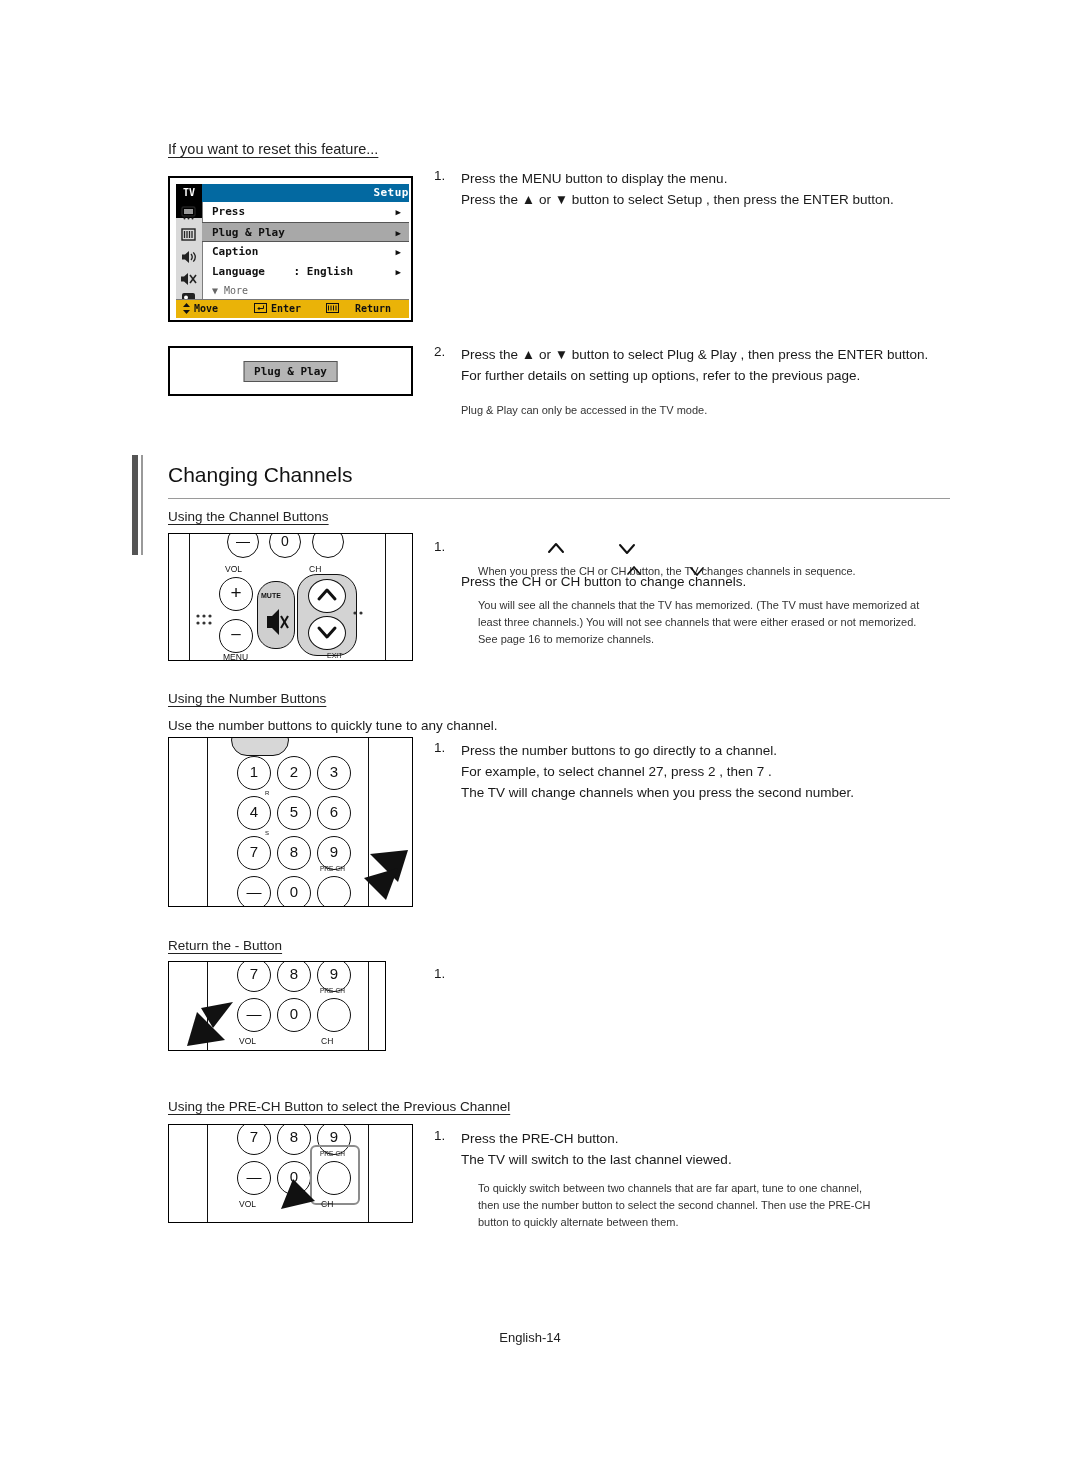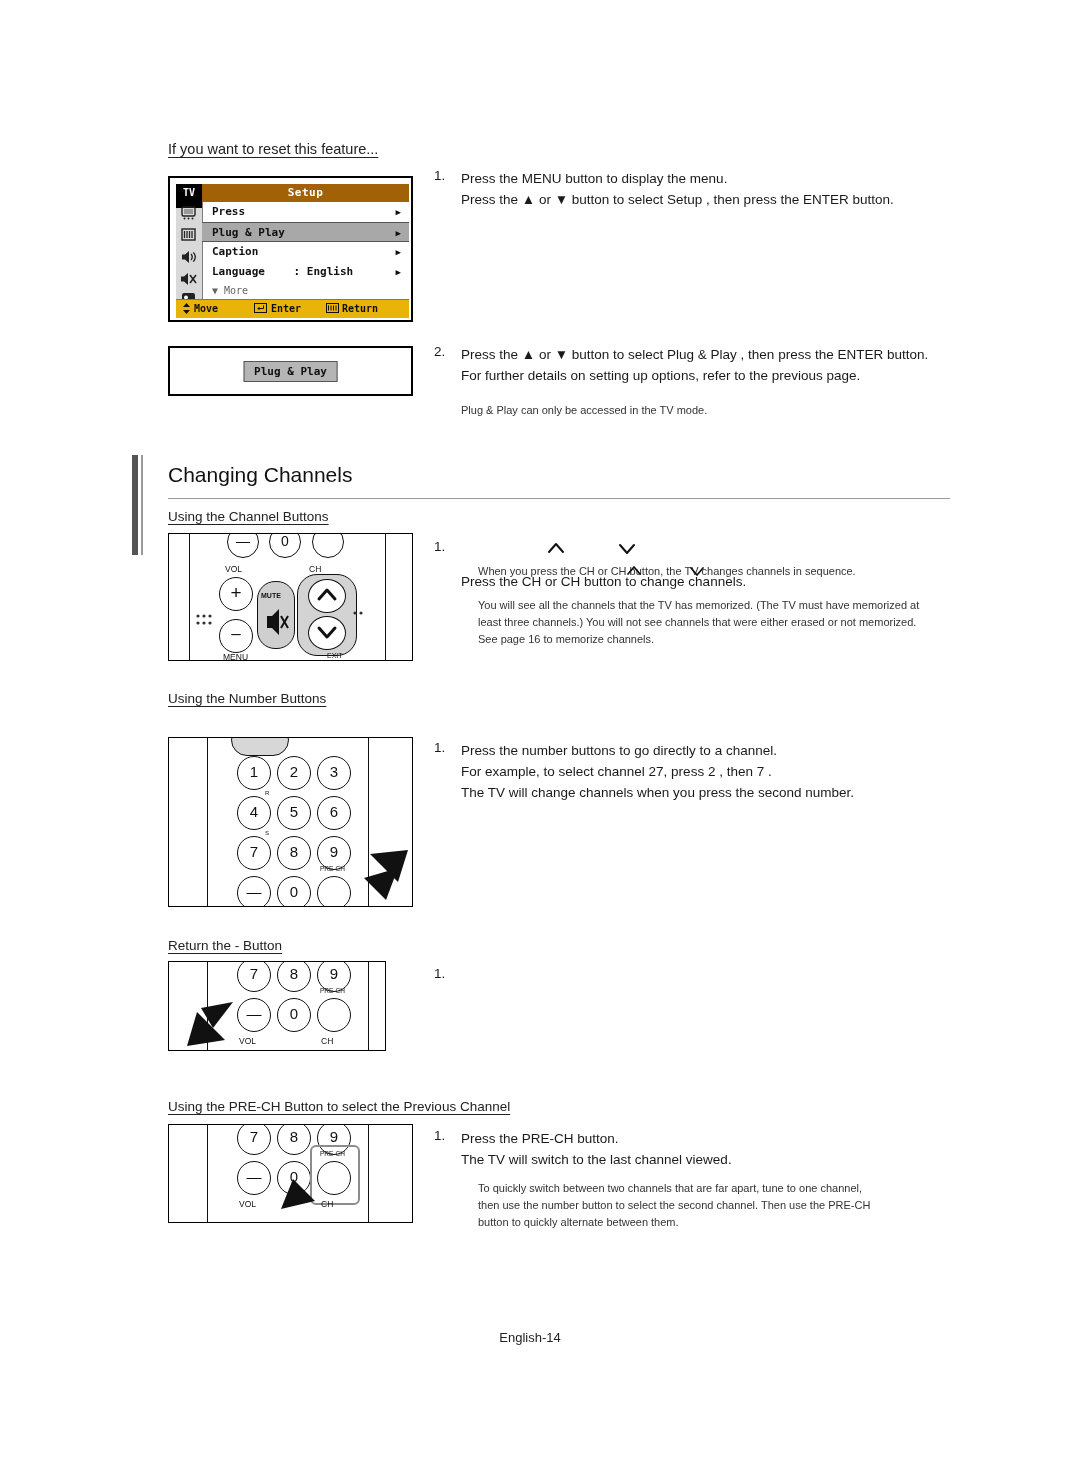--- a/index.html
+++ b/index.html
@@ -59,39 +59,39 @@
   .osd-leftcol {
     position: absolute;
     left: 0; top: 0;
     width: 26px; height: 134px;
     background: #d9d9d9;
     border-right: 1px solid #7d7d7d;
   }
   .osd-tv {
     position: absolute;
     left: 0; top: 0;
-    width: 26px; height: 24px;
+    width: 26px; height: 34px;
     background: #000;
     color: #fff;
     font-family: "DejaVu Sans Mono", monospace;
     font-size: 10px;
     font-weight: bold;
     text-align: center;
     line-height: 18px;
   }
   .osd-title {
     position: absolute;
     right: 0; top: 0;
     width: 207px; height: 18px;
-    background: #a16207;
+    background: #0369a1;
     color: #fff;
     font-family: "DejaVu Sans Mono", monospace;
     font-size: 11px;
     font-weight: bold;
-    text-align: center;
+    text-align: right;
     line-height: 18px;
     letter-spacing: 0.5px;
   }
   .osd-rows {
     position: absolute;
     left: 26px; top: 18px;
     width: 207px;
   }
   .osd-row {
     position: relative;
@@ -373,21 +373,21 @@
         <span class="lbl" style="left:95px">Enter</span>
         <span class="lbl" style="left:150px">
           <svg width="13" height="10" viewBox="0 0 13 10" style="vertical-align:-1px">
               <rect x="0.5" y="0.5" width="12" height="9" fill="none" stroke="#111"></rect>
               <line x1="2.5" y1="2.5" x2="2.5" y2="7.5" stroke="#111"></line>
               <line x1="5" y1="2.5" x2="5" y2="7.5" stroke="#111"></line>
               <line x1="7.5" y1="2.5" x2="7.5" y2="7.5" stroke="#111"></line>
               <line x1="10" y1="2.5" x2="10" y2="7.5" stroke="#111"></line>
             </svg>
         </span>
-        <span class="lbl" style="left:166px">Return</span>
+        <span class="lbl" style="left:179px">Return</span>
       </div>
     </div>
   </div>
 
   <div class="pp-box">
     <div class="pp-chip">Plug &amp; Play</div>
   </div>
 
   <div class="num" style="left:434px; top:168px;">1.</div>
   <div class="para" style="left:461px; top:168px; width:500px;">Press the MENU button to display the menu.
@@ -469,20 +469,21 @@
   <div class="small" style="left:478px; top:563px; width:450px;">When you press the CH        or CH       button, the TV changes channels in sequence.</div>
   <svg style="position:absolute; left:625px; top:563px;" width="18" height="15">
     <path d="M3 11 L9 4 L15 11" fill="none" stroke="#111" stroke-width="1.7" stroke-linecap="round" stroke-linejoin="round"></path>
   </svg>
   <svg style="position:absolute; left:688px; top:563px;" width="18" height="15">
     <path d="M3 5 L9 12 L15 5" fill="none" stroke="#111" stroke-width="1.7" stroke-linecap="round" stroke-linejoin="round"></path>
   </svg>
   <div class="small" style="left:478px; top:597px; width:460px;">You will see all the channels that the TV has memorized. (The TV must have memorized at least three channels.) You will not see channels that were either erased or not  memorized. See page 16 to memorize channels.</div>
 
   <div class="subhead underlined" style="left:168px; top:691px;">Using the Number Buttons</div>
+  <div class="para" style="left:168px; top:715px; width:450px;">Use the number buttons to quickly tune to any channel.</div>
 
   <div class="remote-frame" style="left:168px; top:737px; width:245px; height:170px;">
     <div class="rbody" style="left:38px; top:-30px; width:160px; height:215px;"></div>
     <div class="rpill" style="left:62px; top:-14px; width:56px; height:30px; background:#d7d7d7;"></div>
 
     <div class="rkey" style="left:68px; top:18px; width:32px; height:32px; line-height:30px; font-size:15px;">1</div>
     <div class="rkey" style="left:108px; top:18px; width:32px; height:32px; line-height:30px; font-size:15px;">2</div>
     <div class="rkey" style="left:148px; top:18px; width:32px; height:32px; line-height:30px; font-size:15px;">3</div>
 
     <div class="rkey" style="left:68px; top:58px; width:32px; height:32px; line-height:30px; font-size:15px;">4</div>

